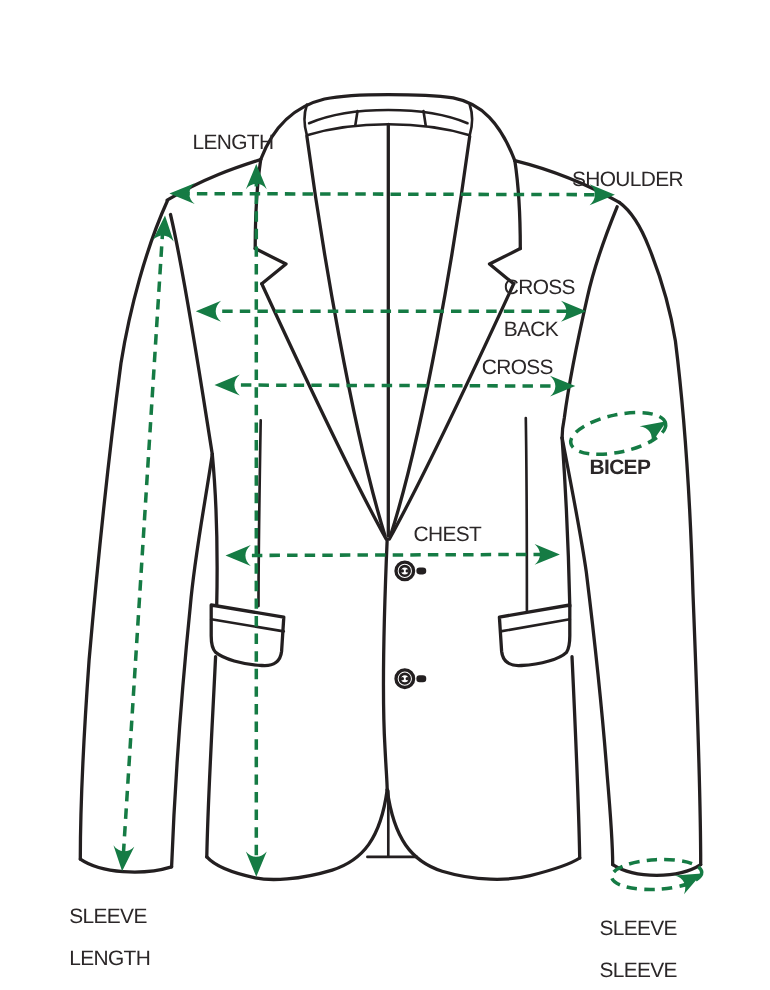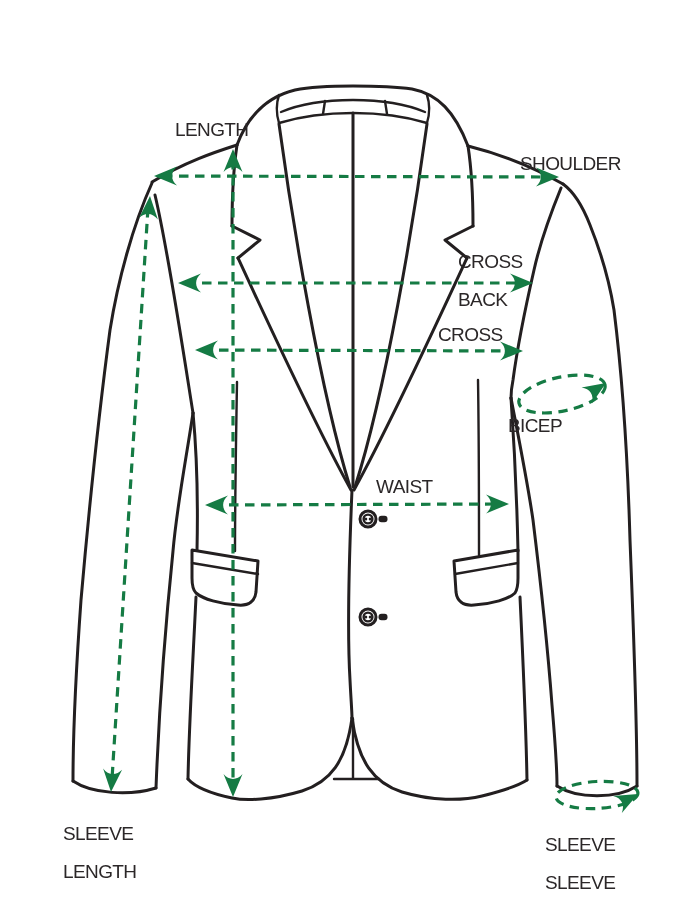--- a/index.html
+++ b/index.html
@@ -185,23 +185,23 @@
 
   <div class="label" style="left:520px;top:141px;width:102px;margin-top:12px;">SHOULDER</div>
 
   <div class="label" style="left:458px;top:234px;width:84px;">
     <span>CROSS</span>
     <span>BACK</span>
   </div>
 
   <div class="label" style="left:438px;top:324px;width:66px;">CROSS</div>
 
-  <div class="label" style="left:508px;top:415px;width:64px;">BICEP</div>
-
-  <div class="label" style="left:376px;top:476px;width:66px;">WAIST</div>
+  <div class="label" style="left:536px;top:415px;width:64px;font-weight:bold;">BICEP</div>
+
+  <div class="label" style="left:376px;top:476px;width:66px;">CHEST</div>
 
   <div class="label" style="left:63px;top:806px;width:104px;">
     <span>SLEEVE</span>
     <span>LENGTH</span>
   </div>
 
   <div class="label" style="left:545px;top:817px;width:104px;">
     <span>SLEEVE</span>
     <span>SLEEVE</span>
   </div>

